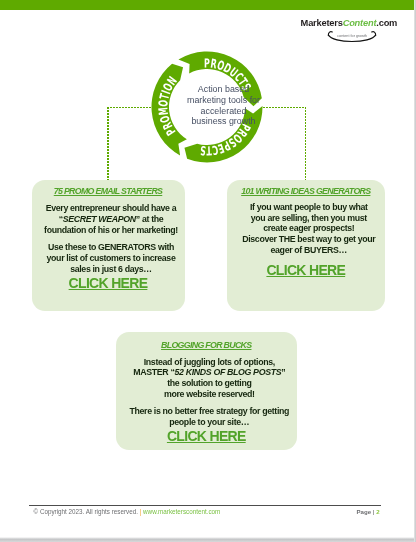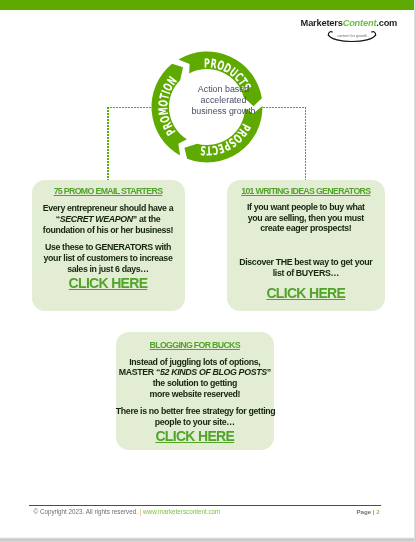--- a/index.html
+++ b/index.html
@@ -27,29 +27,29 @@
   
   .dl{position:absolute;}
   .dl.h{height:1.7px;background:repeating-linear-gradient(to right,#5faa00 0 1.8px,transparent 1.8px 3px);}
   .dl.v{width:1.7px;background:repeating-linear-gradient(to bottom,#5faa00 0 1.8px,transparent 1.8px 3px);}
 
   
   .card{position:absolute;background:#e2edd4;border-radius:13px;text-align:center;}
   .card .ttl{margin-top:6.2px;}
   .card .bd{margin-top:6.6px;}
   .card .lnk{margin-top:3.6px;}
-  #card2 .bd{margin-top:23px;}
+  #card2 .bd{margin-top:0;}
   #card2 > div:nth-child(2){margin-top:5px;}
   #card2 .lnk{margin-top:9.2px;}
   #card3 .ttl{margin-top:7.4px;}
   #card3 .bd{margin-top:6.4px;}
   #card3 .lnk{margin-top:3.6px;}
   .ttl{font-weight:bold;font-size:8.8px;line-height:10.7px;color:#52a32a;text-decoration:underline;
-       text-underline-offset:1.4px;text-decoration-thickness:0.9px;white-space:nowrap;letter-spacing:-0.68px;}
-  .bd{font-weight:bold;font-size:8.8px;line-height:10.7px;color:#16270f;letter-spacing:-0.35px;}
+       text-underline-offset:1.4px;text-decoration-thickness:0.9px;white-space:nowrap;letter-spacing:-0.68px;font-style:italic;}
+  .bd{font-weight:bold;font-size:8.8px;line-height:10.7px;color:#16270f;letter-spacing:-0.35px;padding-left:6px;}
   .bd div{white-space:nowrap;}
   .lnk{font-weight:bold;font-size:14px;line-height:10.7px;color:#52a32a;text-decoration:underline;
        text-underline-offset:1.4px;text-decoration-thickness:0.9px;letter-spacing:-0.68px;}
 
   
   .fline{position:absolute;left:28.5px;top:504.8px;width:352.5px;height:1px;background:#4d4d4d;}
   .fleft{position:absolute;left:33.5px;top:508.3px;font-size:6.3px;line-height:7px;color:#6d6e71;white-space:nowrap;}
   .fleft .bar{color:#f0a22e;}
   .fleft .url{color:#7ac143;}
   .fright{position:absolute;left:356.5px;top:508.3px;font-size:6.1px;line-height:7px;color:#6d6e71;font-weight:bold;white-space:nowrap;}
@@ -86,57 +86,58 @@
         <path id="pArcC" d="M-23.50 31.75A39.5 39.5 0 0 1 -21.80 -32.94" fill="none"></path>
       </defs>
       <g fill="#fff" font-family="DejaVu Sans Condensed, Liberation Sans, sans-serif" font-weight="bold" font-size="12.5" lengthAdjust="spacingAndGlyphs">
         <text><textPath href="#pArcA" startOffset="50%" text-anchor="middle" textLength="49" lengthAdjust="spacingAndGlyphs">PRODUCTS</textPath></text>
         <text><textPath href="#pArcB" startOffset="50%" text-anchor="middle" textLength="52" lengthAdjust="spacingAndGlyphs">PROSPECTS</textPath></text>
         <text><textPath href="#pArcC" startOffset="50%" text-anchor="middle" textLength="55" lengthAdjust="spacingAndGlyphs">PROMOTION</textPath></text>
       </g>
     </svg>
     <div class="centertext">
         <div>Action based</div>
+        <div>marketing tools for</div>
         <div>accelerated</div>
         <div>business growth</div>
       </div>
 
     <div class="dl h" style="left:107px;top:106.5px;width:45px;"></div>
     <div class="dl h" style="left:263px;top:106.5px;width:43px;"></div>
     <div class="dl v" style="left:107px;top:106.5px;height:73px;"></div>
     <div class="dl v" style="left:304.5px;top:106.5px;height:73px;"></div>
 
     <div class="card" id="card1" style="left:31.5px;top:180px;width:153px;height:130.5px;">
         <div class="ttl">75 PROMO EMAIL STARTERS</div>
         <div class="bd">
           <div><span>Every entrepreneur should have a</span></div>
           <div><span>“</span><span style="font-style: italic;">SECRET WEAPON</span><span>” at the</span></div>
-          <div><span>foundation of his or her business!</span></div>
+          <div><span>foundation of his or her marketing!</span></div>
         </div>
         <div class="bd">
           <div><span>Use these to GENERATORS with</span></div>
           <div><span>your list of customers to increase</span></div>
           <div><span>sales in just 6 days…</span></div>
         </div>
         <div class="lnk">CLICK HERE</div>
       </div>
     <div class="card" id="card2" style="left:226.8px;top:180px;width:158px;height:130.5px;">
         <div class="ttl">101 WRITING IDEAS GENERATORS</div>
         <div class="bd">
           <div><span>If you want people to buy what</span></div>
           <div><span>you are selling, then you must</span></div>
           <div><span>create eager prospects!</span></div>
         </div>
         <div class="bd">
           <div><span>Discover THE best way to get your</span></div>
-          <div><span>list of BUYERS…</span></div>
+          <div><span>eager of BUYERS…</span></div>
         </div>
         <div class="lnk">CLICK HERE</div>
       </div>
-    <div class="card" id="card3" style="left:115.8px;top:332.3px;width:158px;height:118.2px;">
+    <div class="card" id="card3" style="left:115.8px;top:332.3px;width:181px;height:118.2px;">
         <div class="ttl">BLOGGING FOR BUCKS</div>
         <div class="bd">
           <div><span>Instead of juggling lots of options,</span></div>
           <div><span>MASTER “</span><span style="font-style: italic;">52 KINDS OF BLOG POSTS</span><span>”</span></div>
           <div><span>the solution to getting</span></div>
           <div><span>more website reserved!</span></div>
         </div>
         <div class="bd">
           <div><span>There is no better free strategy for getting</span></div>
           <div><span>people to your site…</span></div>

